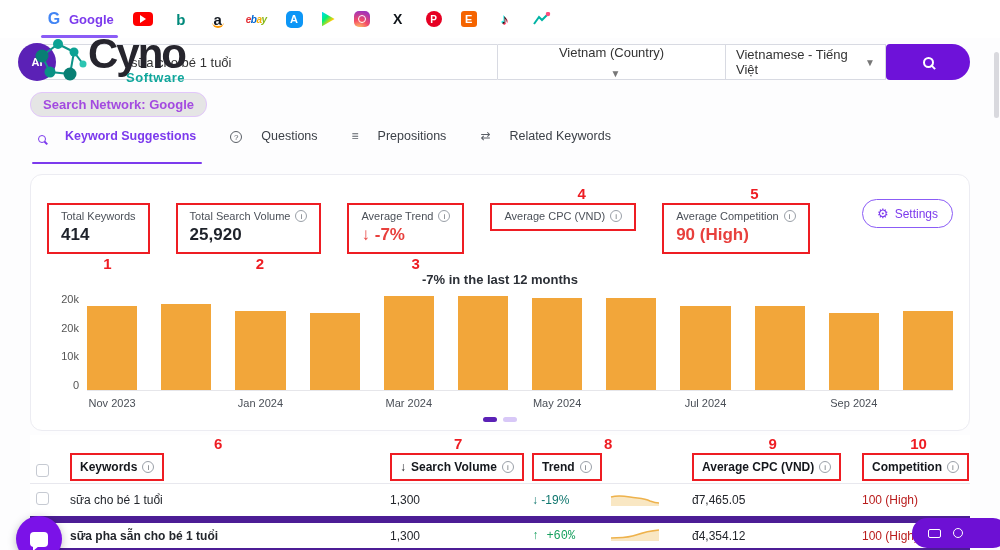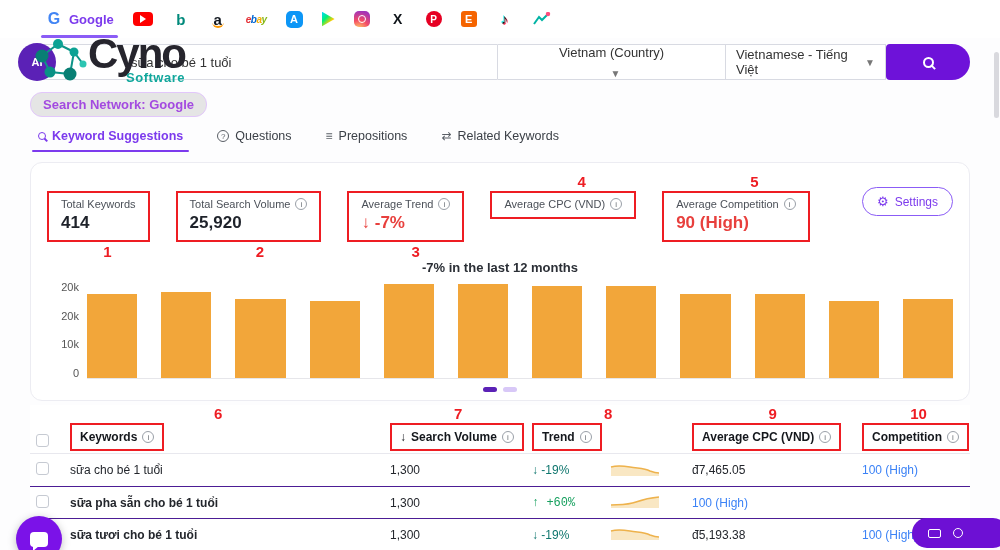--- a/index.html
+++ b/index.html
@@ -50,21 +50,21 @@
   .watermark{position:absolute;left:28px;top:34px;z-index:3;display:flex;align-items:flex-start;pointer-events:none;}
   .wm-text{margin-left:0;}
   .wm-title{font-size:42px;font-weight:900;color:#26252d;line-height:0.95;letter-spacing:-2px;}
   .wm-sub{display:block;text-align:right;color:#12a79c;font-size:13px;font-weight:700;margin-top:-4px;letter-spacing:.5px;}
 
   .net-badge{display:inline-flex;margin:12px 0 0 30px;border:1px solid #e2c7fb;background:#e5e5e5;color:#a34ae0;
     font-size:13px;font-weight:700;padding:4px 12px;border-radius:12px;}
 
   
   .tabs{display:flex;gap:34px;margin:12px 0 0 38px;align-items:flex-end;}
-  .tab{display:flex;gap:6px;align-items:center;font-size:12.5px;color:#3c4148;cursor:pointer;position:relative;padding-bottom:9px;}
+  .tab{display:flex;gap:19px;align-items:flex-end;font-size:12.5px;color:#3c4148;cursor:pointer;position:relative;padding-bottom:21px;}
   .tab.active{color:var(--accent);font-weight:700;}
   .tab.active::after{content:"";position:absolute;left:-6px;right:-6px;bottom:0;height:2.5px;background:var(--accent);border-radius:2px;}
   .lens{width:8px;height:8px;border:1.5px solid currentColor;border-radius:50%;position:relative;display:inline-block;}
   .lens::after{content:"";position:absolute;width:4px;height:1.5px;background:currentColor;transform:rotate(45deg);right:-3px;bottom:-1px;}
   .qicon{width:12px;height:12px;border:1.2px solid #5a5f66;border-radius:50%;font-size:8px;display:inline-flex;align-items:center;justify-content:center;color:#5a5f66;}
   .gicon{font-size:12px;color:#5a5f66;}
 
   
   .card{margin:10px 30px 0;background:#fff;border:1px solid #ececf2;border-radius:12px;padding:12px 16px 6px;position:relative;}
   .stats{display:flex;align-items:flex-start;gap:26px;padding-top:16px;}
@@ -95,29 +95,29 @@
   .dot.active{background:#5b21b6;}
 
   
   .table{margin:4px 30px 0;background:#fff;}
   .thead,.trow{display:grid;grid-template-columns:34px 320px 142px 160px 170px 1fr;align-items:center;padding:0 6px;}
   .thead{align-items:end;border-bottom:1px solid #e8e8ee;padding-bottom:2px;}
   .hcell{position:relative;padding-top:18px;}
   .ann-num.habove{top:0;left:45%;}
   .hbox{display:inline-flex;align-items:center;gap:5px;border:2px solid var(--red);padding:5px 8px;font-size:12px;font-weight:700;color:#14171c;cursor:pointer;white-space:nowrap;}
   .sort{font-weight:700;}
-  .trow{height:32px;border-top:1px solid #4c1d95;font-size:12px;color:#23262c;}
+  .trow{height:32px;border-top:7px solid #4c1d95;font-size:12px;color:#23262c;}
   .trow:first-of-type{border-top:none;}
   .cb{width:13px;height:13px;border:1.5px solid #c6cad2;border-radius:3px;background:#fff;display:inline-block;cursor:pointer;}
   .kw.bold{font-weight:700;}
   .trend-cell{display:flex;align-items:center;gap:34px;}
   .pct{min-width:44px;font-weight:400;}
   .pct.down{color:#0f766e;}
   .pct.up{color:#17a05f;font-family:Liberation Mono, monospace;}
-  .comp{color:#3b82f6;}
+  .comp{color:#b91c1c;}
 
   
   .chat{position:absolute;left:16px;bottom:-12px;width:46px;height:46px;border-radius:50%;background:#7b12e8;
     display:flex;align-items:center;justify-content:center;z-index:6;box-shadow:0 2px 8px rgba(0,0,0,.25);cursor:pointer;}
   .chat-ic{width:18px;height:15px;background:#fff;border-radius:4px;position:relative;}
   .chat-ic::after{content:"";position:absolute;left:3px;bottom:-4px;border-top:5px solid #fff;border-right:6px solid transparent;}
   .corner{position:absolute;right:-8px;bottom:2px;background:#6d10d4;border-radius:16px;height:30px;min-width:96px;
     display:flex;align-items:center;gap:12px;padding:0 16px;z-index:6;cursor:pointer;}
   .pic-monitor{width:13px;height:9px;border:1.6px solid #fff;border-radius:2px;}
   .pic-cam{width:10px;height:10px;border:1.6px solid #fff;border-radius:50%;}
@@ -306,20 +306,34 @@
             <div class="bar" title="Feb 2024" style="height: 79%;"></div>
             <div class="bar" title="Mar 2024" style="height: 96.6667%;"></div>
             <div class="bar" title="Apr 2024" style="height: 97.3333%;"></div>
             <div class="bar" title="May 2024" style="height: 95.3333%;"></div>
             <div class="bar" title="Jun 2024" style="height: 94.6667%;"></div>
             <div class="bar" title="Jul 2024" style="height: 86.6667%;"></div>
             <div class="bar" title="Aug 2024" style="height: 87%;"></div>
             <div class="bar" title="Sep 2024" style="height: 79.3333%;"></div>
             <div class="bar" title="Oct 2024" style="height: 81%;"></div>
           </div>
+        <div class="x-labels" id="xlabels">
+            <div class="x-label">Nov 2023</div>
+            <div class="x-label"></div>
+            <div class="x-label">Jan 2024</div>
+            <div class="x-label"></div>
+            <div class="x-label">Mar 2024</div>
+            <div class="x-label"></div>
+            <div class="x-label">May 2024</div>
+            <div class="x-label"></div>
+            <div class="x-label">Jul 2024</div>
+            <div class="x-label"></div>
+            <div class="x-label">Sep 2024</div>
+            <div class="x-label"></div>
+          </div>
       </div>
     </div>
 
     <div class="dots" id="dots">
         <span class="dot active"></span>
         <span class="dot"></span>
       </div>
   </div>
 
   <div class="table">
@@ -366,20 +380,21 @@
           <div><span class="cb"></span></div>
           <div class="kw bold">sữa pha sẵn cho bé 1 tuổi</div>
           <div class="vol">1,300</div>
           <div class="trend-cell">
             <span class="pct up">↑ +60%</span>
             <span><svg width="50" height="14" viewBox="0 0 50 14">
                 <path d="M1,11 C10,10.5 18,11 26,8 C34,5 42,3.5 49,3 L49,14 L1,14 Z" fill="#f9e7c3"></path>
                 <path d="M1,11 C10,10.5 18,11 26,8 C34,5 42,3.5 49,3" fill="none" stroke="#eeb24c" stroke-width="1.5"></path>
               </svg></span>
           </div>
+          <div class="cpc">đ4,354.12</div>
           <div class="comp">100 (High)</div>
         </div>
         <div class="trow">
           <div><span class="cb"></span></div>
           <div class="kw bold">sữa tươi cho bé 1 tuổi</div>
           <div class="vol">1,300</div>
           <div class="trend-cell">
             <span class="pct down">↓ -19%</span>
             <span><svg width="50" height="14" viewBox="0 0 50 14">
                 <path d="M1,5 C8,3 14,4 20,5 C28,6.5 34,6 40,9 C44,10.5 47,11 49,11 L49,14 L1,14 Z" fill="#f9e7c3"></path>

